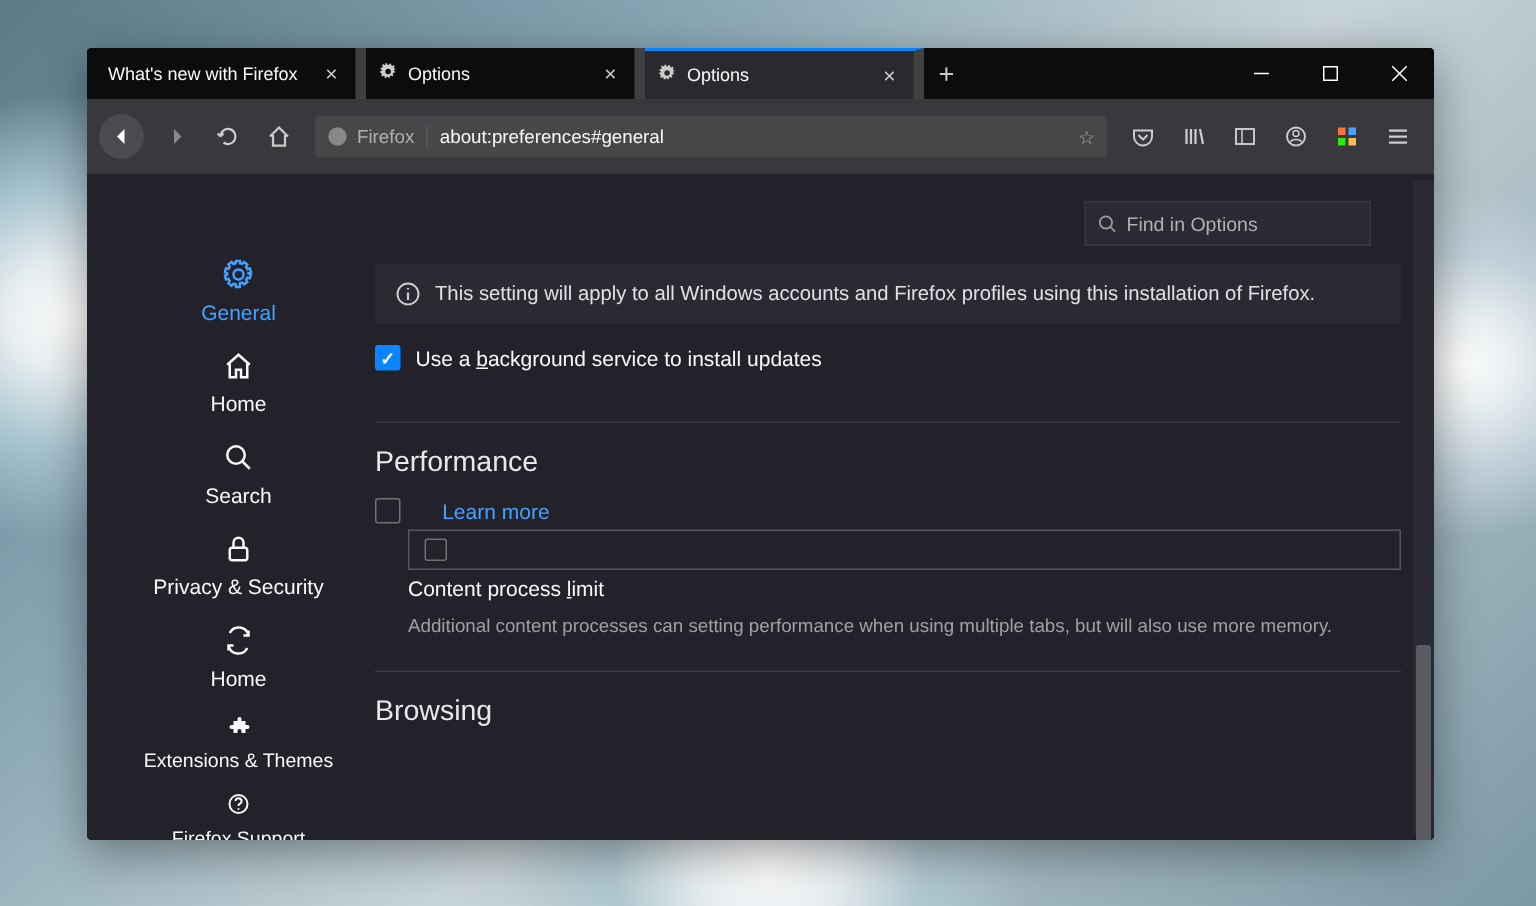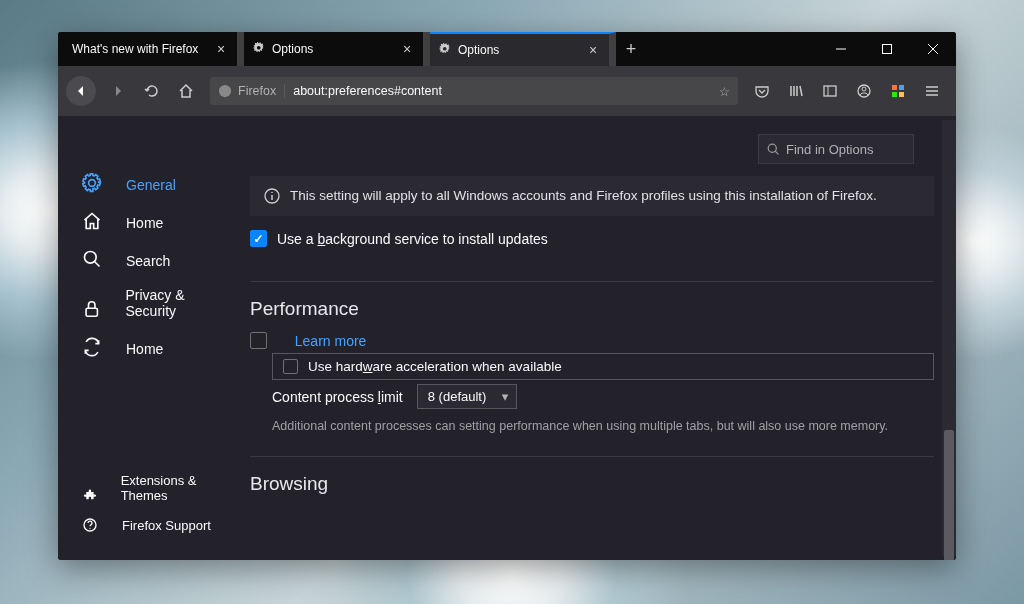--- a/index.html
+++ b/index.html
@@ -68,36 +68,37 @@
 .urlbar .star { color:#b1b1b3}
 .toolbar-right { display:flex; gap:2px; padding-right:4px}
 .content {
   flex: 1; background: #23222b; display: flex; overflow: hidden; position: relative;
 }
 .sidebar {
   width: 190px; padding: 48px 0 0 0;
   display: flex; flex-direction: column;
 }
 .side-item {
-  display:flex; align-items:flex-end; gap: 24px;
+  display:flex; align-items:center; gap: 7px;
   padding: 9px 12px 9px 24px; color:#f9f9fa; font-size:14px;
   cursor:pointer;
+  flex-direction:column;
 }
 .side-item.selected { color: #45a1ff; }
 .side-item svg { width:20px; height:20px; }
 .side-footer { margin-top: auto; padding-bottom: 20px; }
 .side-footer .side-item { font-size: 13px; padding: 7px 12px 7px 24px; }
 .side-footer .side-item svg { width:16px; height:16px; }
 .main {
   flex: 1; overflow-y: auto; padding: 0 22px 0 2px;
   position: relative;
 }
 .search-box {
   position: absolute; top: 18px; right: 42px;
-  height: 30px; width: 156px;
+  height: 30px; width: 191px;
   background: #2b2a33; border: 1px solid #3a3944;
   display: flex; align-items: center; padding: 0 8px; gap: 6px;
   color: #b1b1b3; font-size:13px;
 }
 .section { margin-top: 60px; }
 .info-banner {
   background: #2b2a33; padding: 10px 14px; display:flex; gap:10px;
   color:#e1e1e3; font-size:13.5px; line-height:1.5;
 }
 .info-banner svg { flex-shrink:0; width:16px;height:16px; margin-top:2px}
@@ -209,21 +210,21 @@
           <path fill="none" stroke="#ccc" stroke-width="1.5" d="M2 8l6-6 6 6M4 7v7h8V7"></path>
         </svg>
       </div>
     <div class="urlbar">
       <span class="identity">
         <svg viewBox="0 0 16 16" width="14" height="14">
             <circle cx="8" cy="8" r="7" fill="#888"></circle>
           </svg>
         <span>Firefox</span>
       </span>
-      <span class="url">about:preferences#content</span>
+      <span class="url">about:preferences#general</span>
       <span class="star">☆</span>
     </div>
     <div class="toolbar-right">
       <div class="nav-btn">
           <svg viewBox="0 0 16 16">
             <path fill="none" stroke="#ccc" stroke-width="1.3" d="M2 4h12v4a6 6 0 0 1-12 0zM5 7l3 3 3-3"></path>
           </svg>
         </div>
       <div class="nav-btn">
           <svg viewBox="0 0 16 16">
@@ -340,26 +341,24 @@
 
         <div class="check-row" style="padding:4px 0">
           <span class="checkbox"></span>
           &nbsp;&nbsp;
           <a class="link">Learn more</a>
         </div>
 
 
         <div class="boxed-field">
           <span class="checkbox"></span>
-          <span>Use hard<span class="u">w</span>are acceleration when available</span>
         </div>
 
         <div class="select-row">
           <span>Content process <span class="u">l</span>imit</span>
-          <span class="select">8 (default)</span>
         </div>
 
         <div class="hint" style="margin-left:22px">Additional content processes can setting performance when using multiple tabs, but will also use more memory.</div>
 
         <hr class="hr">
 
         <div class="h2">Browsing</div>
       </div>
     </div>
 

